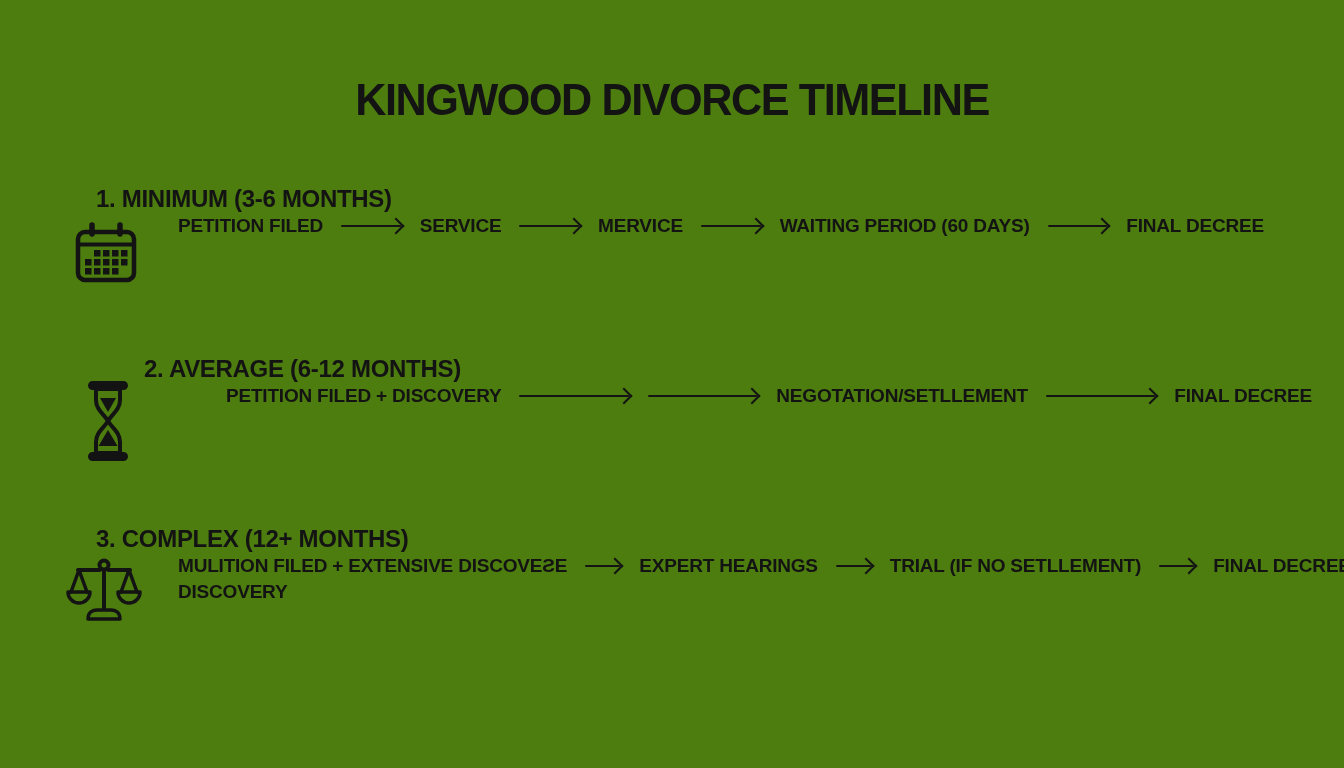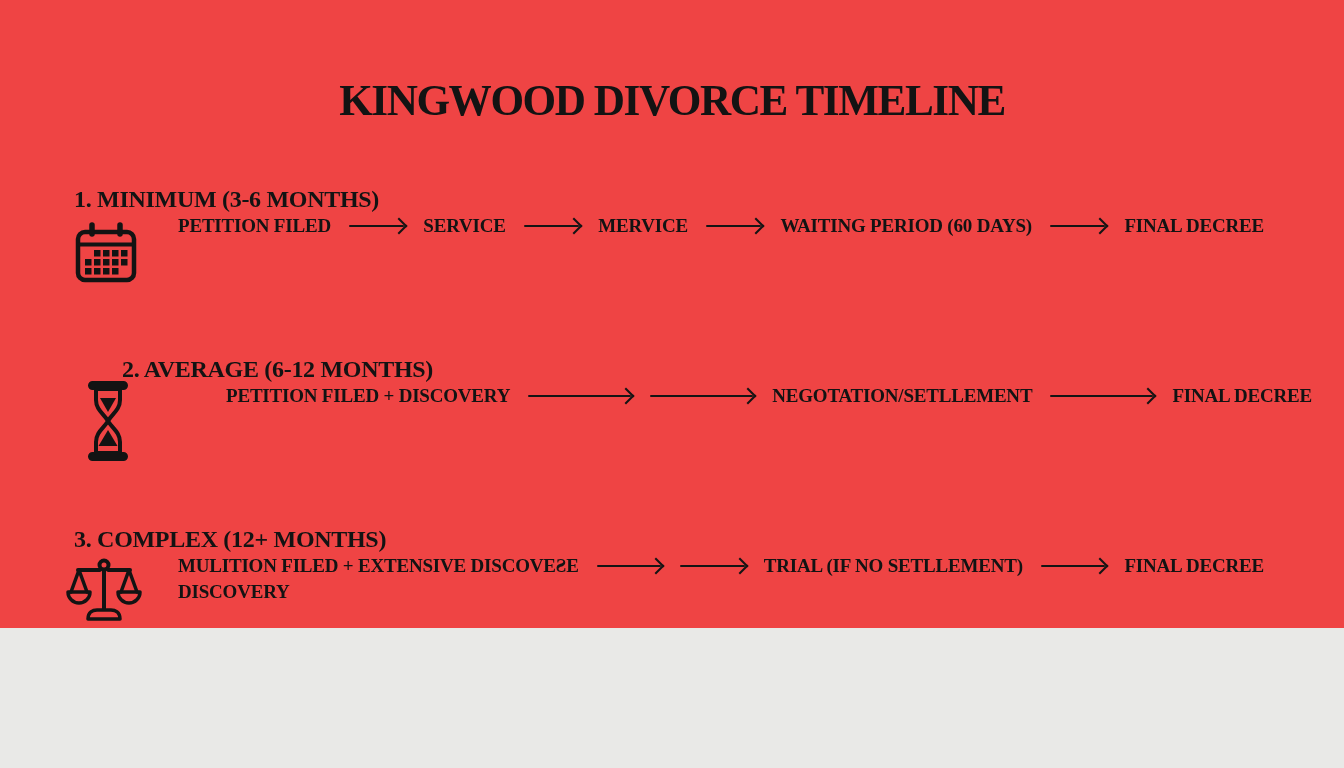--- a/index.html
+++ b/index.html
@@ -2,42 +2,41 @@
 <html><head>
 <meta charset="utf-8">
 <style>
   html,body{margin:0;padding:0;}
   body{
     font-family:"Liberation Sans","DejaVu Sans",sans-serif;
     background:#e9e9e7;
   }
   .page{
     position:relative;
-    width:1344px;height:628px;
-    background:#ef4444;
+    width:1344px;height:768px;
+    background:#4d7c0f;
     overflow:hidden;
     color:#131313;
-    font-family:Liberation Serif, serif;
   }
   .title{
     position:absolute;
     top:44px;left:0;right:0;
     text-align:center;
     font-size:45px;
     font-weight:700;
     letter-spacing:-1.5px;
     color:#131313;
     transform:scaleX(0.96);
   }
   .section{
     position:absolute;
     left:0;right:0;
   }
   .section .heading{
-    margin-left:74px;
+    margin-left:96px;
     font-size:24px;
     font-weight:700;
     letter-spacing:-0.3px;
     line-height:28px;
     white-space:nowrap;
   }
   .steps{
     margin-left:178px;
     width:1086px;
     display:flex;
@@ -189,20 +188,21 @@
 
   <div class="section" id="section-3">
     <div class="heading">3. COMPLEX (12+ MONTHS)</div>
     <div class="steps">
       <span class="step-label">MULITION FILED + EXTENSIVE DISCOVEƧE
 DISCOVERY</span>
       <span class="arrow">
           <span class="arrow-line"></span>
           <span class="arrow-head"></span>
         </span>
+      <span class="step-label">EXPERT HEARINGS</span>
       <span class="arrow">
           <span class="arrow-line"></span>
           <span class="arrow-head"></span>
         </span>
       <span class="step-label">TRIAL (IF NO SETLLEMENT)</span>
       <span class="arrow">
           <span class="arrow-line"></span>
           <span class="arrow-head"></span>
         </span>
       <span class="step-label">FINAL DECREE</span>

